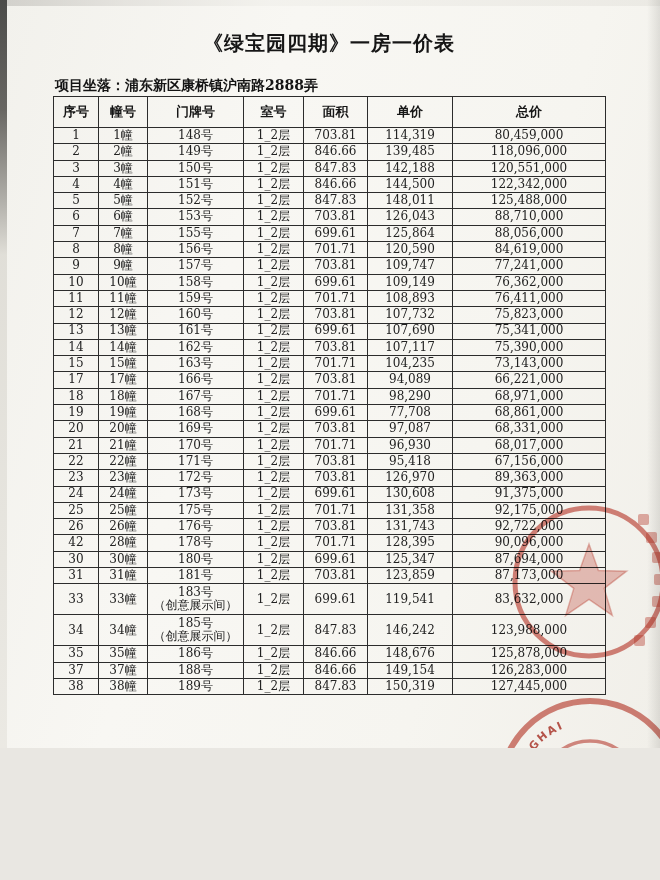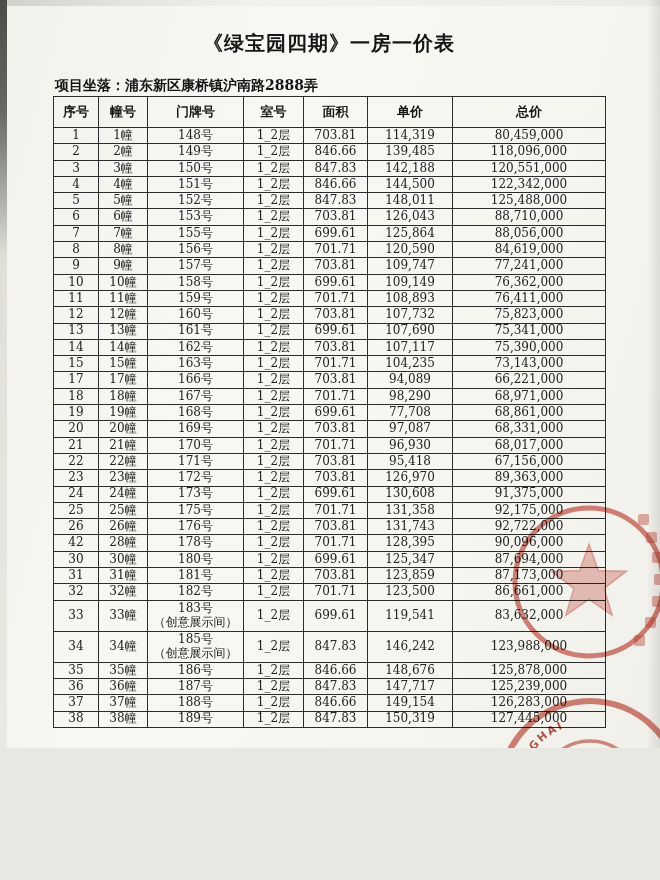--- a/index.html
+++ b/index.html
@@ -348,29 +348,20 @@
     <tr class="r">
       <td>31</td>
       <td>31幢</td>
       <td>181号</td>
       <td>1_2层</td>
       <td>703.81</td>
       <td class="c-unit">123,859</td>
       <td class="c-total">87,173,000</td>
     </tr>
 
-    <tr class="r">
-      <td>32</td>
-      <td>32幢</td>
-      <td>182号</td>
-      <td>1_2层</td>
-      <td>701.71</td>
-      <td class="c-unit">123,500</td>
-      <td class="c-total">86,661,000</td>
-    </tr>
 
     <tr class="r tall">
       <td>33</td>
       <td>33幢</td>
       <td>183号<br>（创意展示间）</td>
       <td>1_2层</td>
       <td>699.61</td>
       <td class="c-unit">119,541</td>
       <td class="c-total">83,632,000</td>
     </tr>
@@ -388,29 +379,20 @@
     <tr class="r">
       <td>35</td>
       <td>35幢</td>
       <td>186号</td>
       <td>1_2层</td>
       <td>846.66</td>
       <td class="c-unit">148,676</td>
       <td class="c-total">125,878,000</td>
     </tr>
 
-    <tr class="r">
-      <td>36</td>
-      <td>36幢</td>
-      <td>187号</td>
-      <td>1_2层</td>
-      <td>847.83</td>
-      <td class="c-unit">147,717</td>
-      <td class="c-total">125,239,000</td>
-    </tr>
 
     <tr class="r">
       <td>37</td>
       <td>37幢</td>
       <td>188号</td>
       <td>1_2层</td>
       <td>846.66</td>
       <td class="c-unit">149,154</td>
       <td class="c-total">126,283,000</td>
     </tr>

